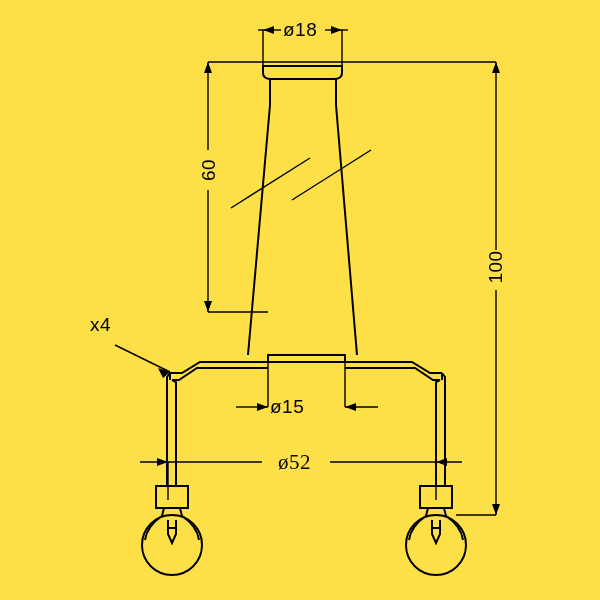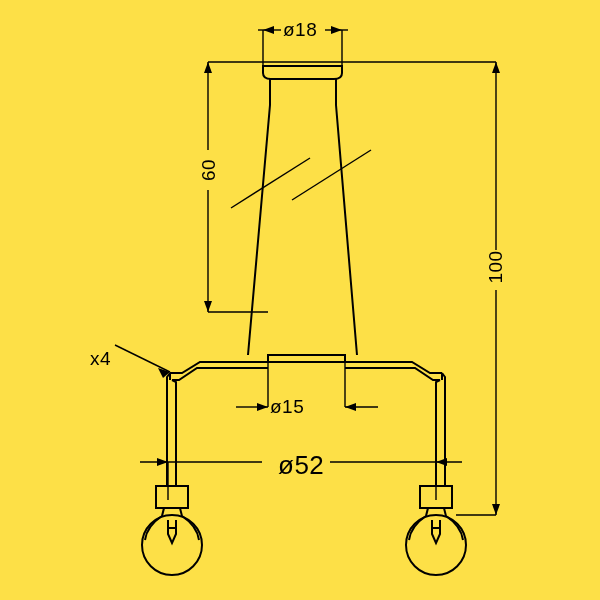--- a/index.html
+++ b/index.html
@@ -189,17 +189,17 @@
   </svg>
 
   <div class="dim-label" style="left:283px; top:19px;">ø18</div>
 
   <div class="dim-label rot" style="left:189px; top:159px; width:40px; text-align:center;">60</div>
 
   <div class="dim-label rot" style="left:466px; top:256px; width:60px; text-align:center;">100</div>
 
   <div class="dim-label" style="left:270px; top:396px;">ø15</div>
 
-  <div class="dim-label" style="left:278px; top:450px; font-size:26px;">ø52</div>
-
-  <div class="dim-label" style="left:90px; top:348px;">x4</div>
+  <div class="dim-label" style="left:278px; top:450px; font-size:21px;font-family:Liberation Serif, serif;">ø52</div>
+
+  <div class="dim-label" style="left:90px; top:314px;">x4</div>
 
 </div>
 
 </body></html>

